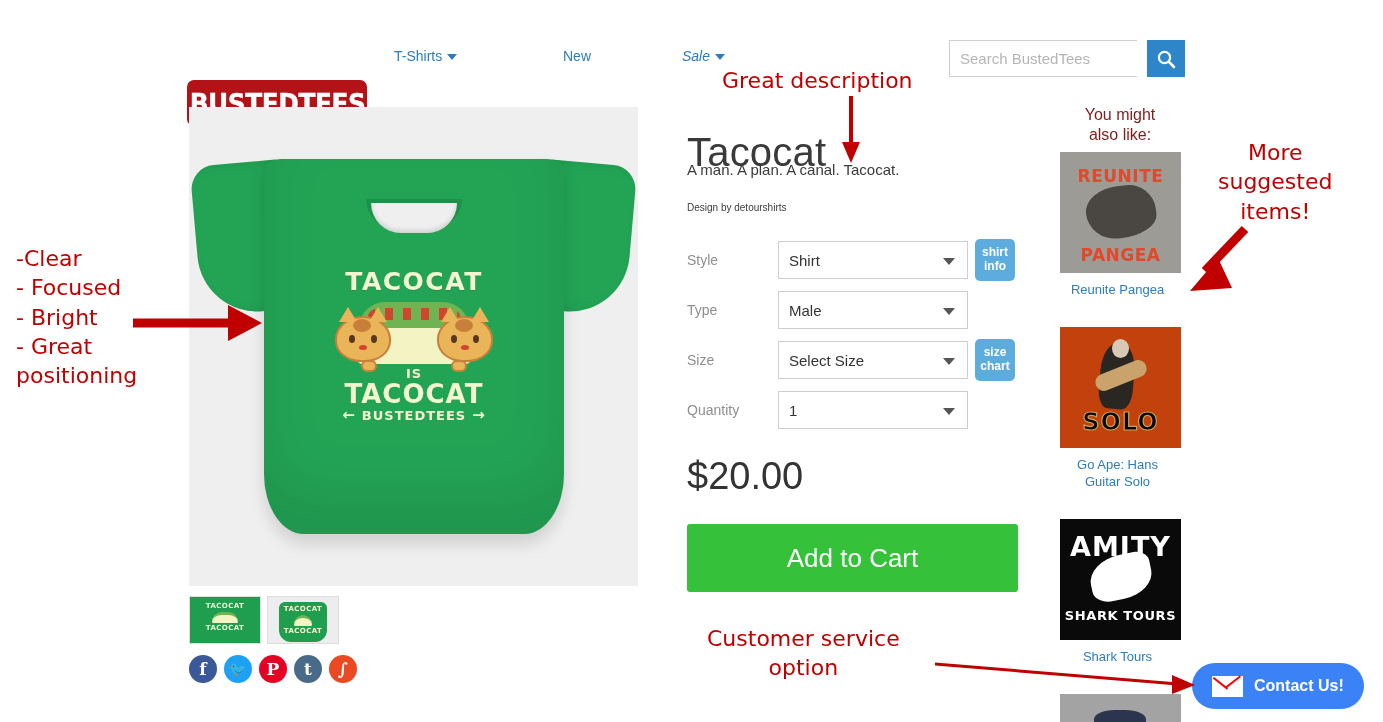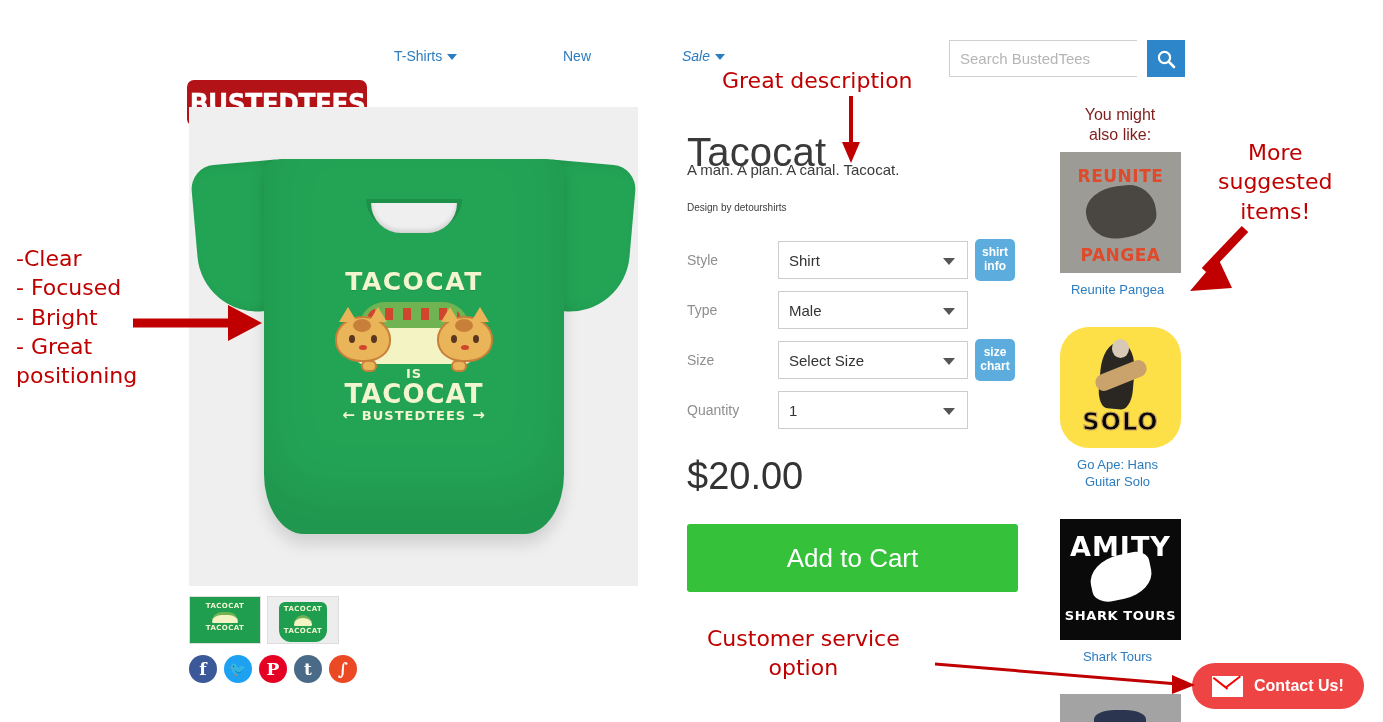--- a/index.html
+++ b/index.html
@@ -198,21 +198,21 @@
   .sitem{position:absolute;left:1060px;width:115px;}
   .sthumb{width:121px;height:121px;position:relative;overflow:hidden;}
   .slabel{display:block;margin-top:9px;text-align:center;font-size:13px;color:#2c7cc0;
     line-height:1.3;cursor:pointer;}
   #sitem-1{top:152px;} #sitem-2{top:327px;} #sitem-3{top:519px;} #sitem-4{top:694px;}
   .pangea-bg{background:#9d9b96;}
   .pangea-txt{position:absolute;left:0;right:0;text-align:center;color:#e0492a;
     font-family:"DejaVu Sans", sans-serif;font-weight:bold;font-size:17px;letter-spacing:.5px;}
   .pangea-land{position:absolute;left:26px;top:34px;width:70px;height:52px;background:#4a4743;
     border-radius:48% 38% 54% 42% / 46% 52% 38% 54%;transform:rotate(-6deg);}
-  .solo-bg{background:#fde047;border-radius:29px;}
+  .solo-bg{background:#c2410c;}
   .solo-fig{position:absolute;left:40px;top:16px;width:34px;height:66px;background:#2a2723;
     border-radius:44% 44% 30% 30%;transform:rotate(5deg);}
   .solo-head{position:absolute;left:52px;top:12px;width:17px;height:19px;background:#d8c9b7;border-radius:50%;}
   .solo-guitar{position:absolute;left:34px;top:40px;width:54px;height:17px;background:#c9a36b;
     border-radius:10px;transform:rotate(-22deg);}
   .solo-txt{position:absolute;left:0;right:0;bottom:12px;text-align:center;
     font-family:"DejaVu Sans", sans-serif;font-weight:bold;font-size:24px;color:#070707;
     -webkit-text-stroke:1.2px #c8a15b;letter-spacing:1px;}
   .amity-bg{background:#0a0a0a;}
   .amity-top{position:absolute;left:0;right:0;top:12px;text-align:center;color:#fff;
@@ -220,21 +220,21 @@
   .amity-shark{position:absolute;left:30px;top:36px;width:62px;height:44px;background:#fff;
     border-radius:54% 26% 52% 30%;transform:rotate(-12deg);}
   .amity-bot{position:absolute;left:0;right:0;bottom:17px;text-align:center;color:#fff;
     font-family:"DejaVu Sans", sans-serif;font-weight:bold;font-size:13px;letter-spacing:.6px;}
   .gray-bg{background:#a3a3a3;}
   .gray-shape{position:absolute;left:34px;top:16px;width:52px;height:24px;
     background:#2b3550;border-radius:40% 40% 50% 50%;}
 
   
   #contact{
-    position:absolute;left:1192px;top:663px;width:172px;height:46px;background:#ef4444;
+    position:absolute;left:1192px;top:663px;width:172px;height:46px;background:#3b82f6;
     border-radius:24px;display:flex;align-items:center;gap:11px;padding-left:20px;
     box-sizing:border-box;cursor:pointer;
   }
   #contact .env{width:31px;height:21px;background:#fff;position:relative;flex:none;}
   #contact .env:before,#contact .env:after{
     content:"";position:absolute;left:2px;top:1px;width:18px;height:18px;
     border-top:2.6px solid #f80000;
   }
   #contact .env:before{transform:rotate(38deg);transform-origin:left top;}
   #contact .env:after{left:29px;transform:rotate(142deg);transform-origin:left top;}

